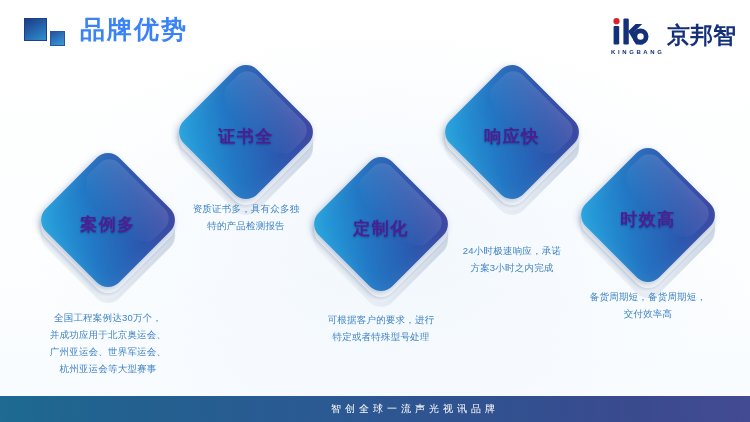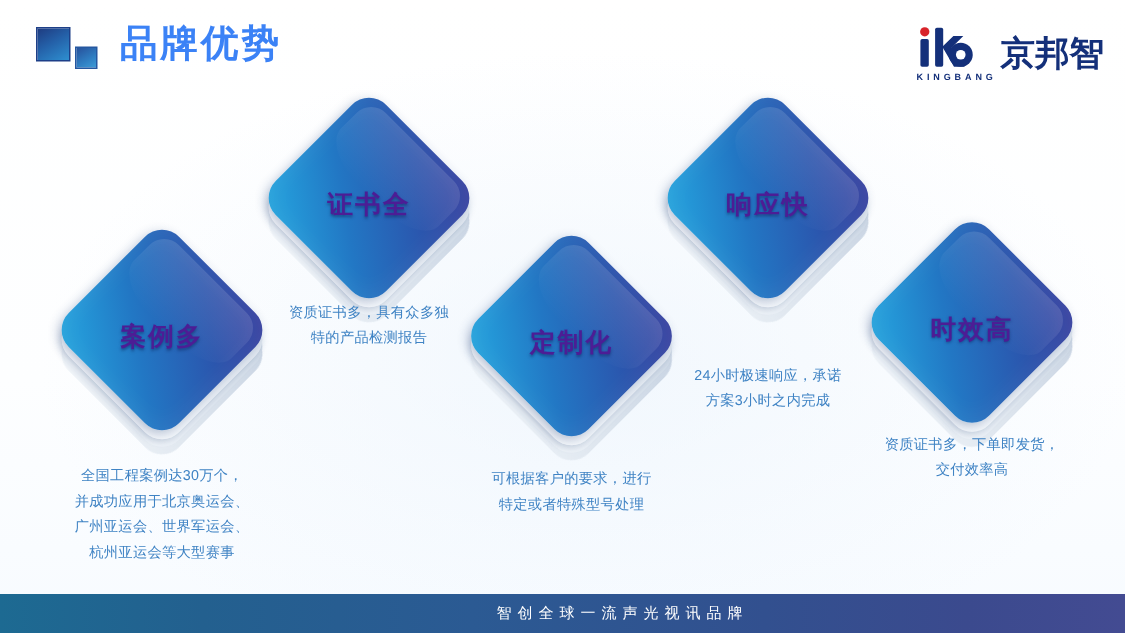--- a/index.html
+++ b/index.html
@@ -317,21 +317,21 @@
   </div>
 
   <div class="card" id="card-5">
     <div class="dia-wrap">
       <div class="dia-layer dia-l3"></div>
       <div class="dia-layer dia-l2"></div>
       <div class="dia-layer dia-l1"></div>
       <div class="dia-face"></div>
       <div class="dia-label">时效高</div>
     </div>
-    <div class="card-desc">资质证书多，下单即发货，
+    <div class="card-desc">备货周期短，备货周期短，
 交付效率高</div>
   </div>
 
   <div class="footer-bar">
     <div class="footer-text">智创全球一流声光视讯品牌</div>
   </div>
 
 </div>
 
 </body></html>

